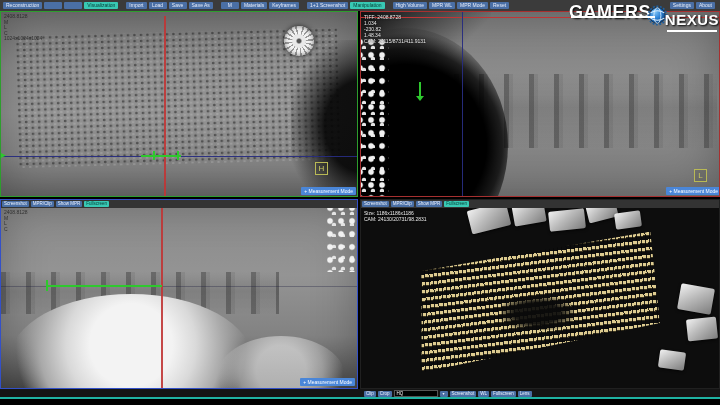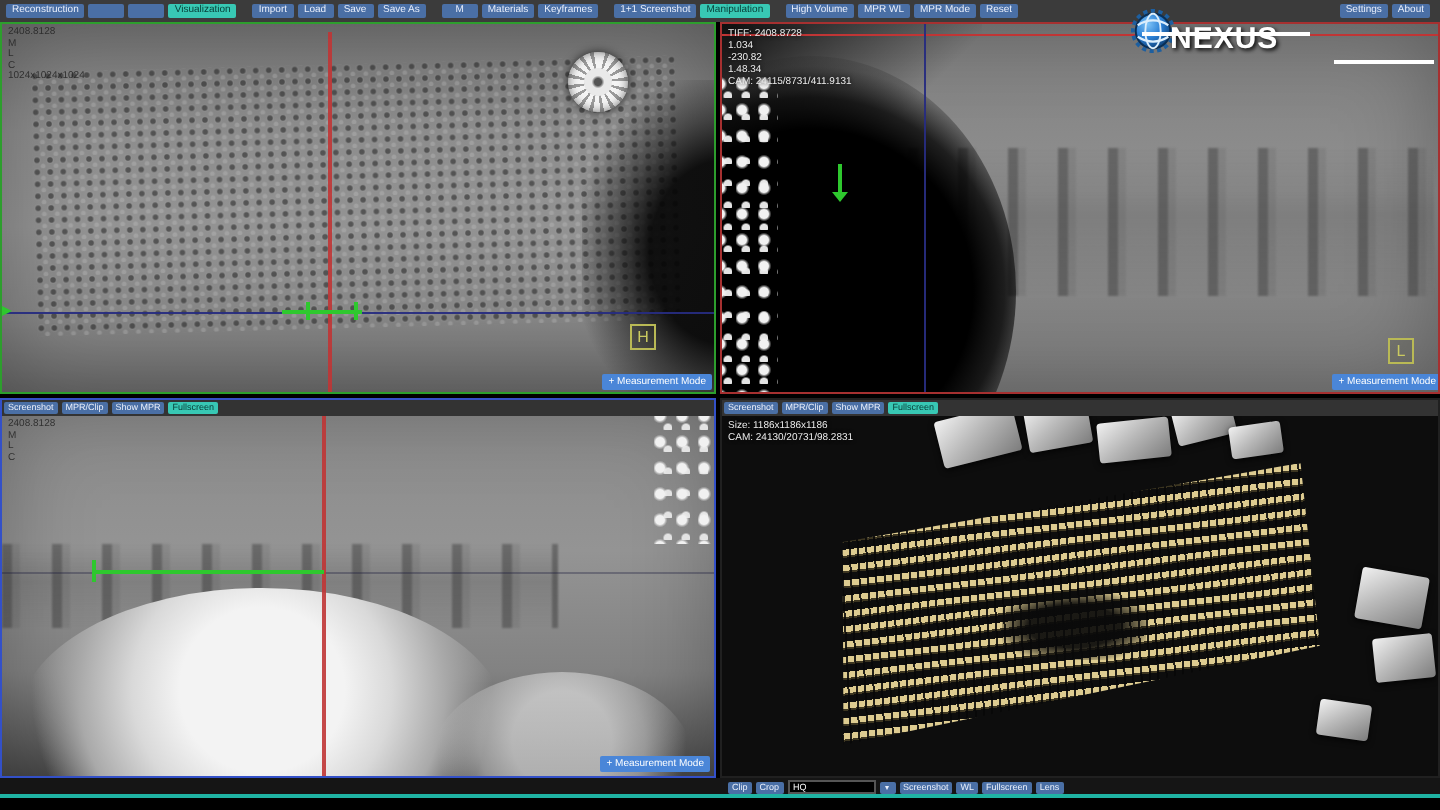--- a/index.html
+++ b/index.html
@@ -152,20 +152,21 @@
     </div>
   <div class="tb-right">
       <span class="tb-btn">Settings</span>
       <span class="tb-btn">About</span>
     </div>
 </div>
 
 <div class="gn-logo">
   <div class="logo-line1"></div>
   <div class="logo-line2"></div>
+  <span class="logo-g">GAMERS</span>
   <svg class="globe" viewBox="0 0 24 24">
     <defs>
       <radialGradient id="gb" cx="35%" cy="30%" r="80%">
         <stop offset="0" stop-color="#7fc4f8"></stop>
           <stop offset=".5" stop-color="#2a7fd4"></stop>
           <stop offset="1" stop-color="#0b3a6e"></stop>
       </radialGradient>
     </defs>
     <circle cx="12" cy="12" r="10.5" fill="none" stroke="#1d5fa0" stroke-width="2" stroke-dasharray="2.2 1.8"></circle>
     <circle cx="12" cy="12" r="9" fill="url(#gb)" stroke="#0a2f55" stroke-width="1"></circle>

